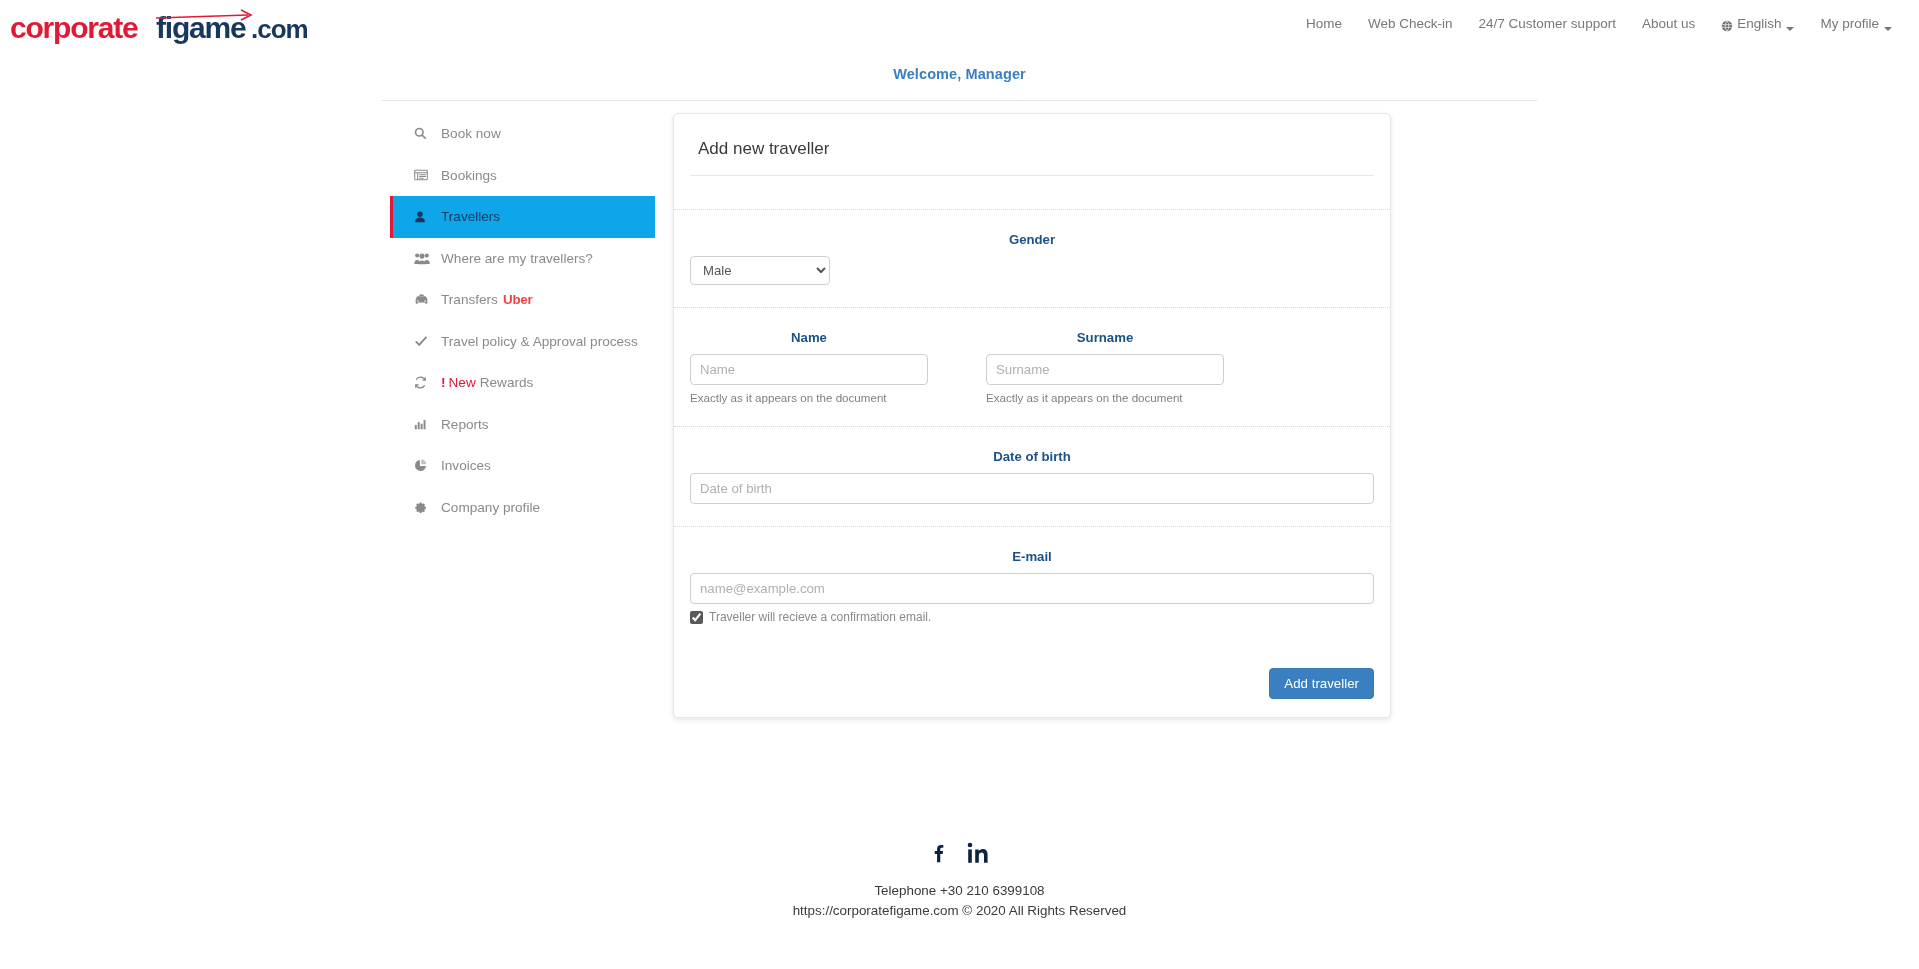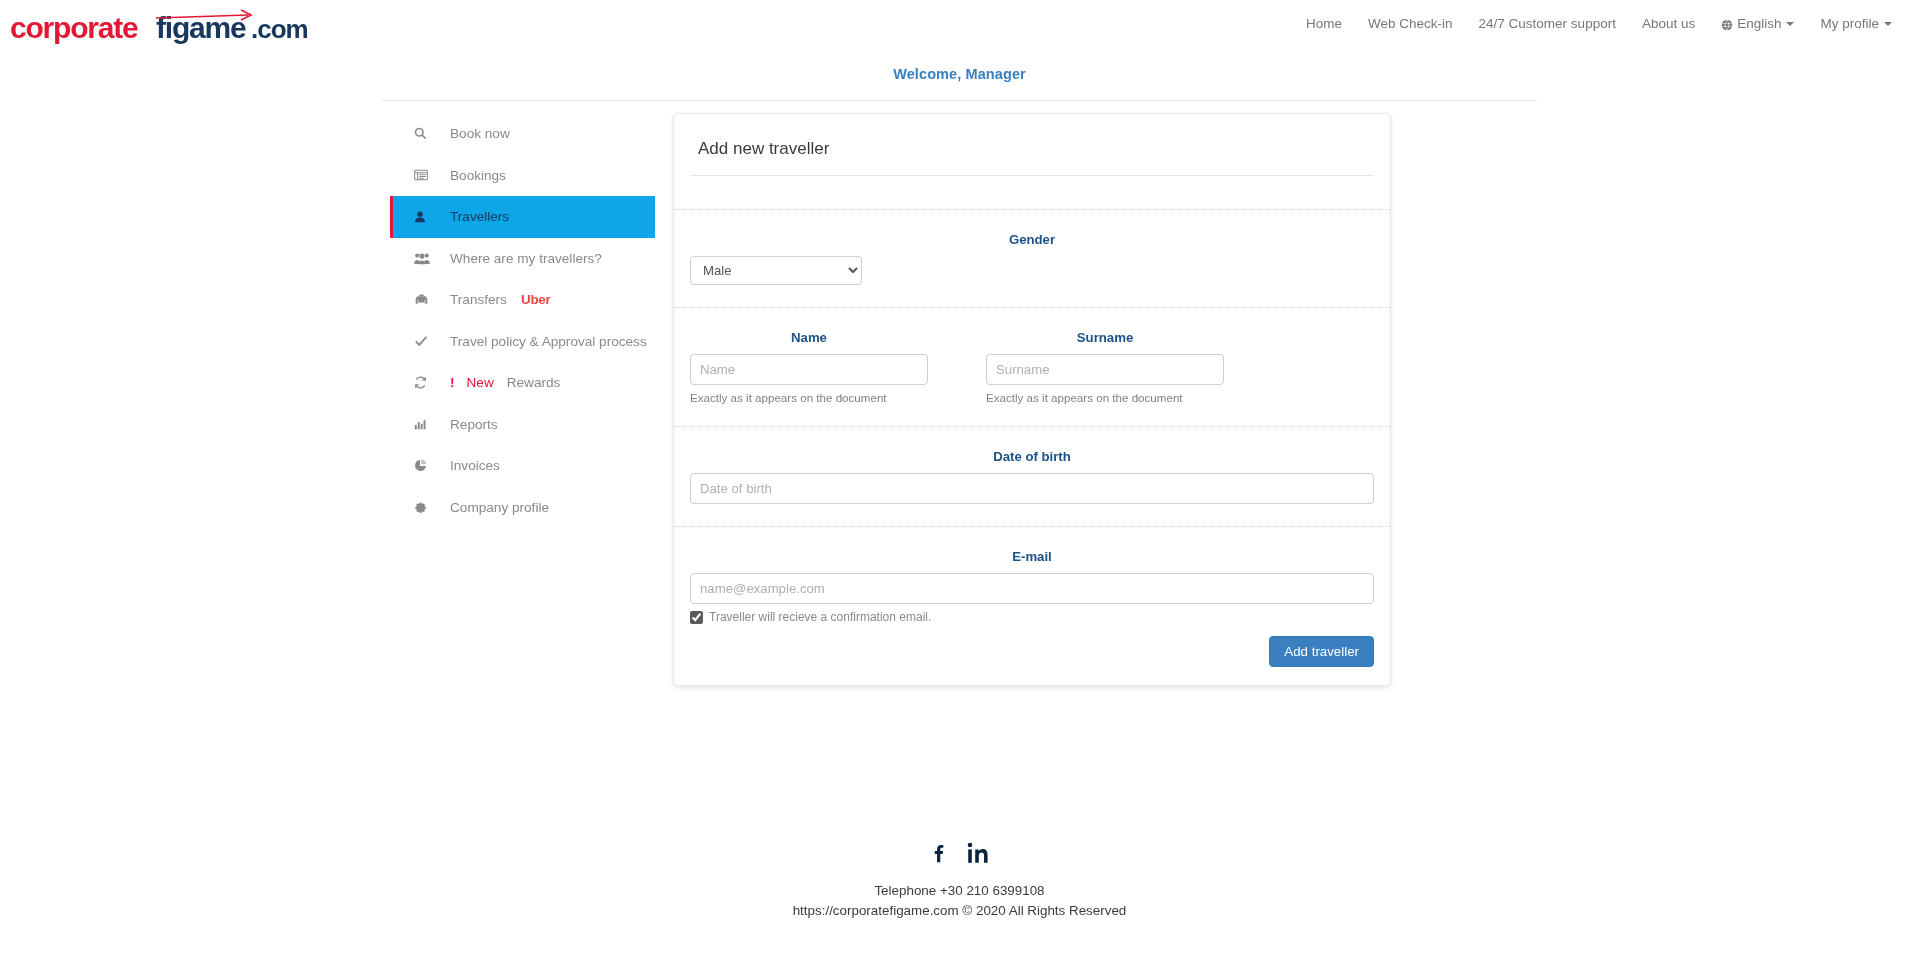--- a/index.html
+++ b/index.html
@@ -34,21 +34,21 @@
     align-items: center;
     gap: 0px;
   }
   .nav-item {
     color: #777777;
     font-size: 13.5px;
     padding: 0 13px;
     text-decoration: none;
     white-space: nowrap;
     display: inline-flex;
-    align-items: center;
+    align-items: flex-end;
     cursor: pointer;
   }
   .globe-icon {
     display: inline-block;
     width: 12px; height: 12px;
     margin-right: 4px;
     position: relative;
     top: 1px;
   }
   .caret {
@@ -94,21 +94,20 @@
   .side-item {
     position: relative;
     height: 41.5px;
     display: flex;
     align-items: center;
     padding-left: 24px;
     color: #8a8a8a;
     font-size: 13.6px;
     cursor: pointer;
     text-decoration: none;
-    gap: 9px;
   }
   .side-item .si-icon {
     width: 18px;
     margin-right: 9px;
     display: inline-flex;
     align-items: center;
     justify-content: flex-start;
     color: #8a8a8a;
     flex: none;
   }
@@ -185,21 +184,21 @@
     height: 31px;
     padding: 4px 9px;
     font-size: 13.2px;
     color: #555;
     border: 1px solid #cfcfcf;
     border-radius: 4px;
     background: #fff;
     font-family: "Liberation Sans", sans-serif;
     outline: none;
   }
-  select.fcontrol { width: 172px; height: 29px; padding: 3px 8px; }
+  select.fcontrol { width: 140px; height: 29px; padding: 3px 8px; }
   input.fcontrol::placeholder { color: #b0b0b0; }
   .fhelp {
     color: #808080;
     font-size: 11.6px;
     margin-top: 6px;
   }
   .w-dob { width: 276px; }
   .w-email { width: 276px; }
 
   .check-row {
@@ -223,20 +222,21 @@
   }
   .btn-primary {
     background: #3a80c1;
     border: 1px solid #347ab7;
     color: #ffffff;
     font-size: 13.3px;
     padding: 7px 14px;
     border-radius: 4px;
     cursor: pointer;
     font-family: "Liberation Sans", sans-serif;
+    margin-top: 32px;
   }
 
   
   .footer {
     position: absolute;
     left: 0; top: 740px;
     width: 1919px;
     text-align: center;
   }
   .social {

